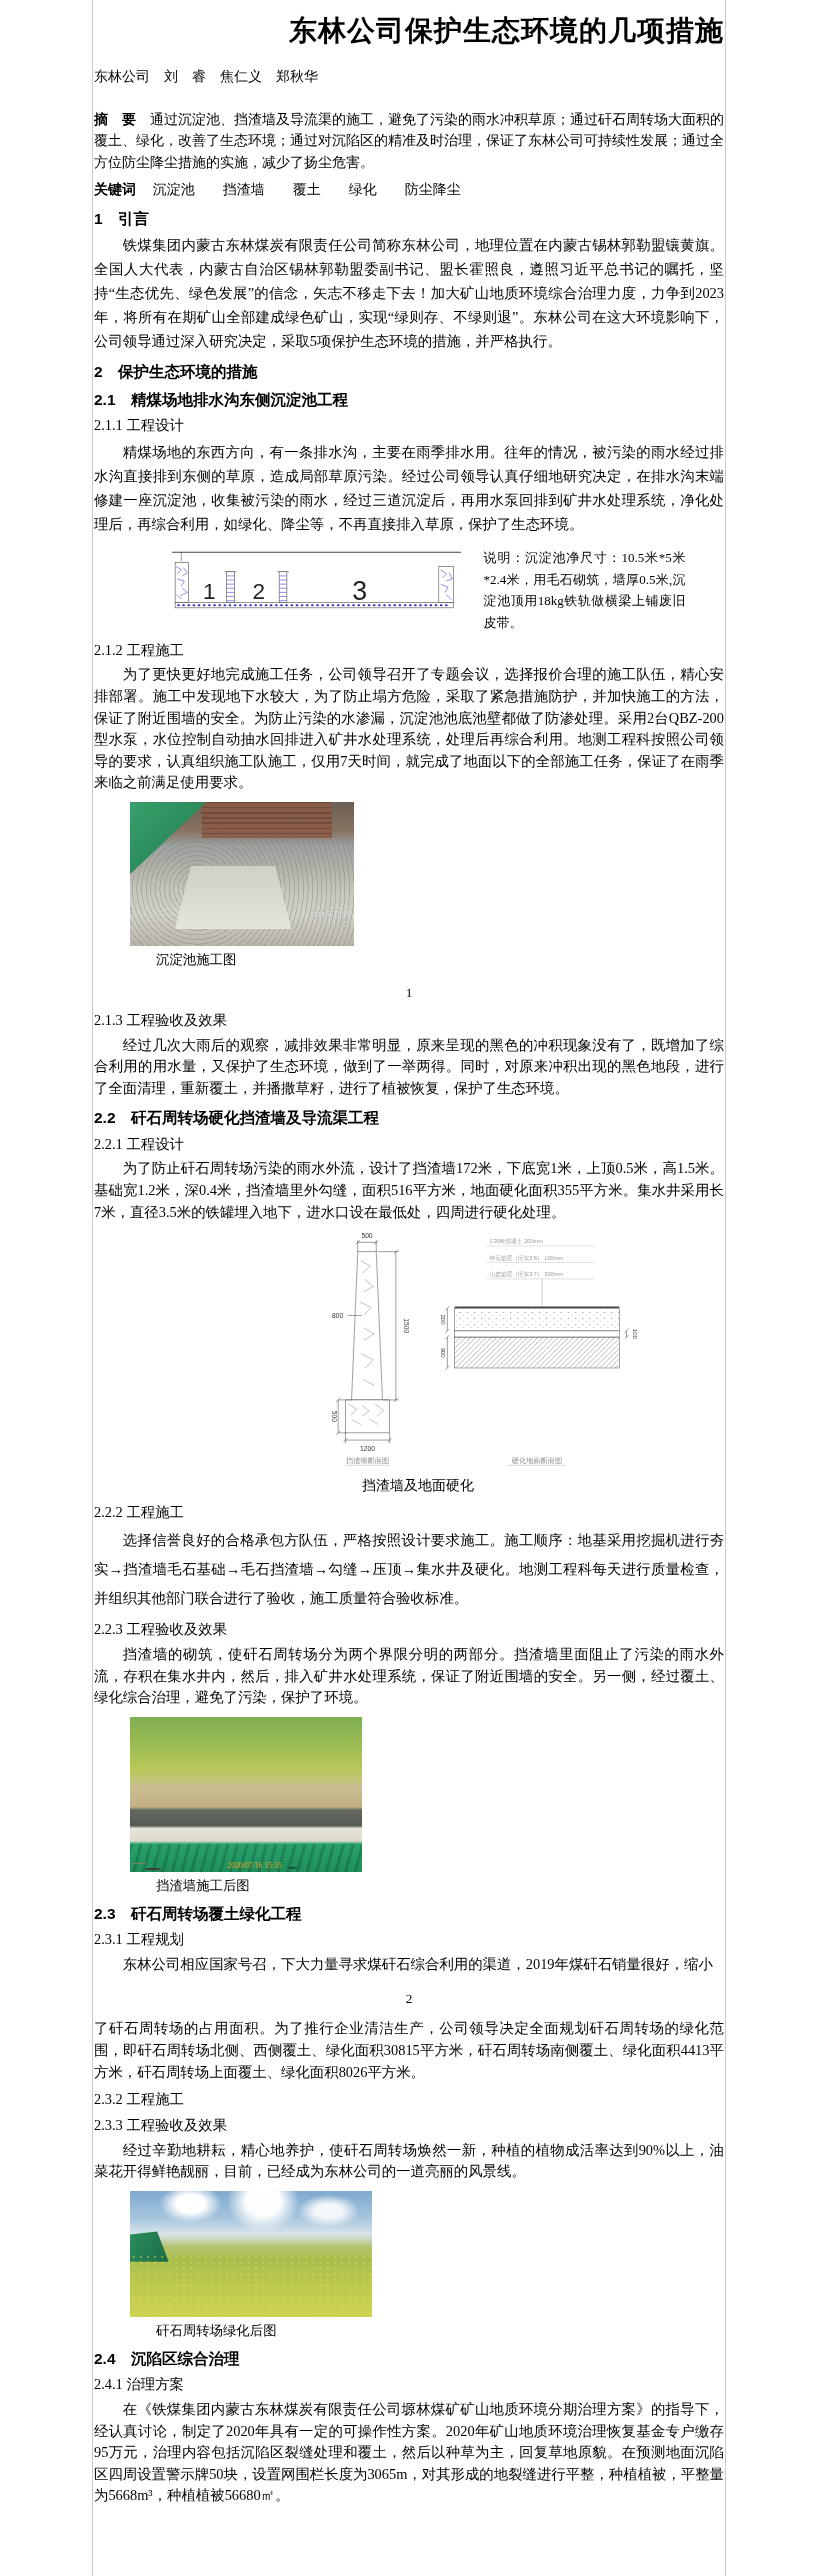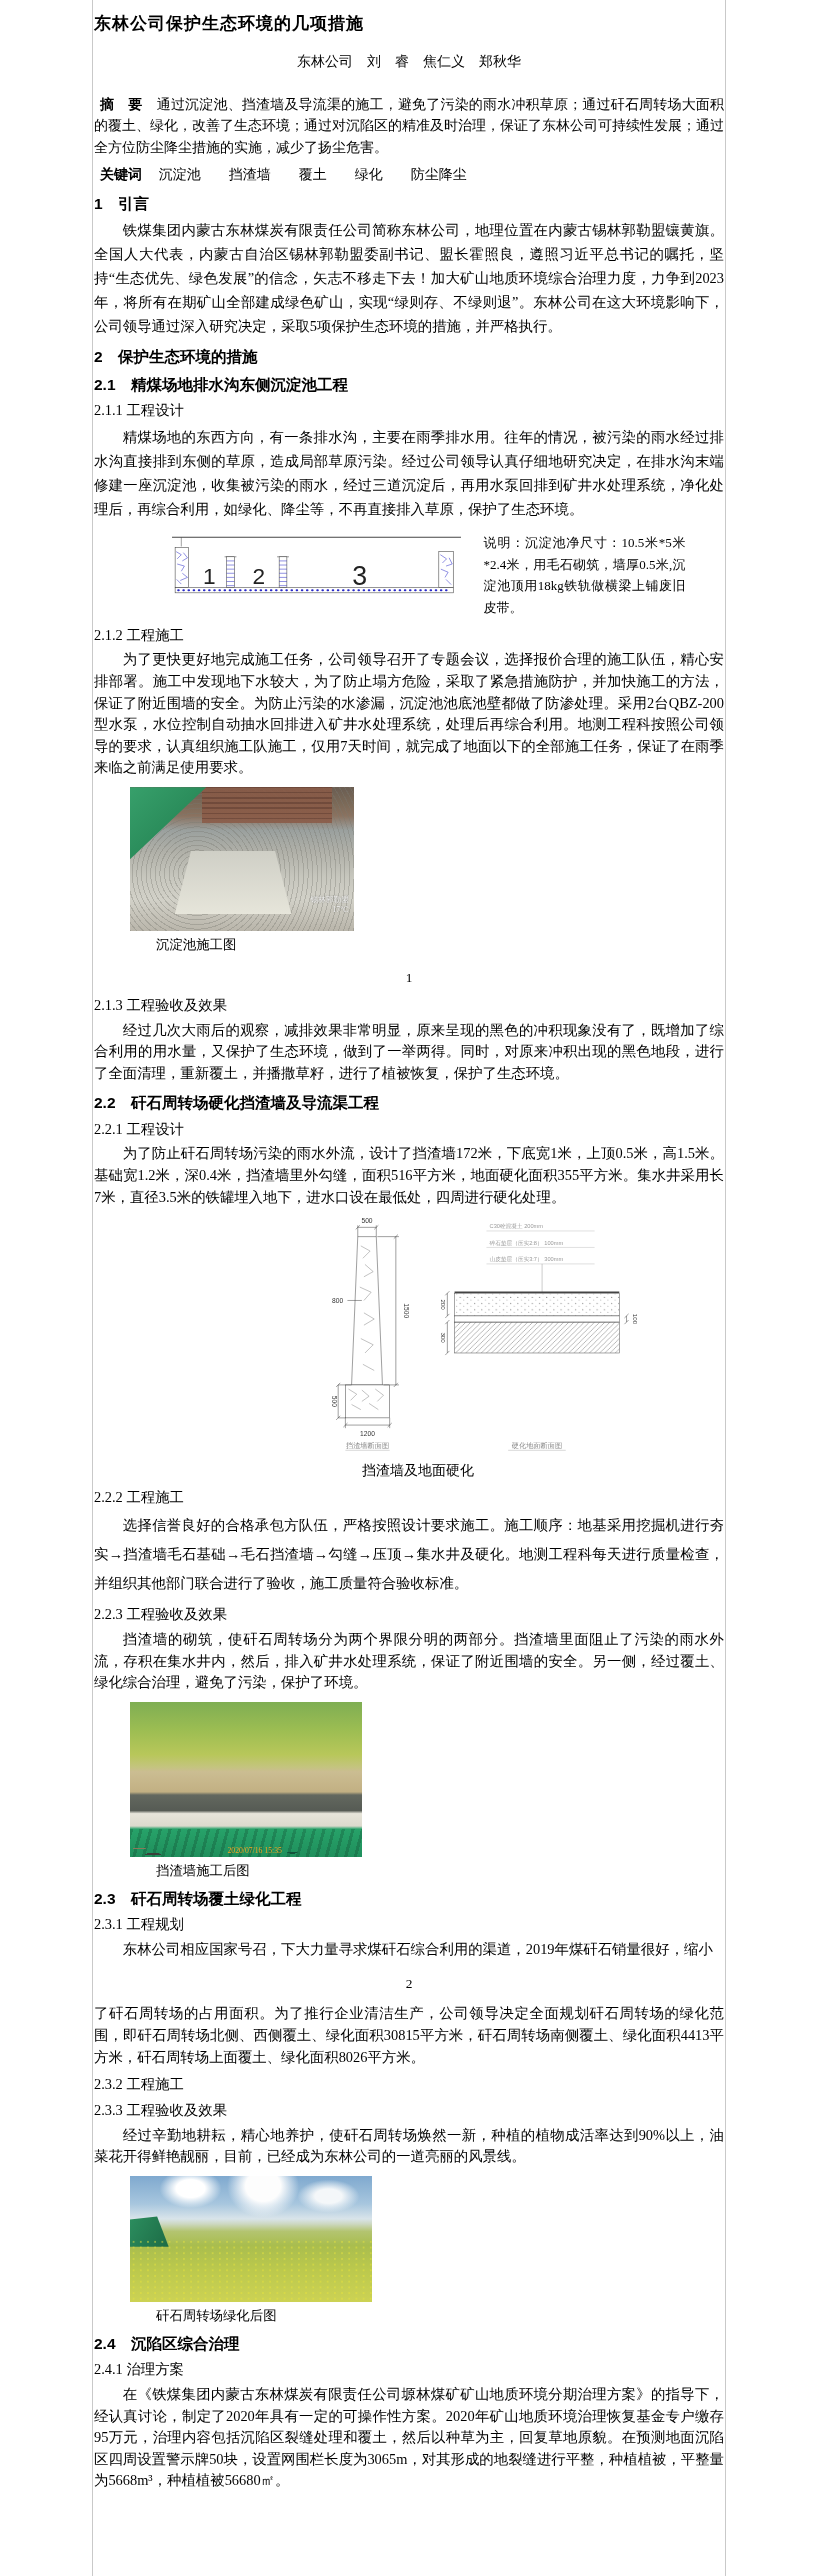--- a/index.html
+++ b/index.html
@@ -2,30 +2,30 @@
 <html style="font-size:8.2px"><head>
 <meta charset="utf-8">
 <style>
   * { margin:0; padding:0; box-sizing:border-box; }
   html,body { background:#ffffff; }
   body { width:818px; font-family:"Liberation Serif","DejaVu Serif",serif; color:#000; }
   .page { width:818px; height:3919px; overflow:hidden; background:#fff; position:relative; }
   .content { margin:0 92px; width:634px; min-height:3919px;
              border-left:0.5px solid #c9c9c9; border-right:0.5px solid #c9c9c9; padding:0 1px; }
 
-  .title { text-align:left; font-size:17px; font-weight:bold; letter-spacing:1px; padding-top:12.4px; }
-  .authors { text-align:center; font-size:14px; margin-top:17.5px; }
+  .title { text-align:right; font-size:28px; font-weight:bold; letter-spacing:1px; padding-top:12.4px; }
+  .authors { text-align:left; font-size:14px; margin-top:17.5px; }
 
   .para { font-size:14.4px; line-height:21.6px; text-align:justify; margin:3.1px 0 5.2px; }
   .para.ind { text-indent:2em; }
   .sp46 { line-height:24px; }
   .sp56 { line-height:29px; }
   .abstract { margin-top:23px; font-size:14px; }
   .kw { margin-top:5.2px; font-size:14px; }
-  .blabel { font-weight:bold; font-family:Liberation Serif, serif;margin-left:6px; }
+  .blabel { font-weight:bold; font-family:Liberation Serif, serif; }
   .kwtext { margin-left:1.2em; }
 
   .hmaj { font-family:"Liberation Sans","DejaVu Sans",sans-serif; font-weight:bold;
           font-size:15.5px; line-height:18.5px; margin:9.3px 0 5.2px; }
   .hmin { font-size:14.4px; font-weight:normal; line-height:17.5px; margin:8.2px 0 5.2px; }
 
   .pageno { text-align:center; font-size:13.4px; margin:15.5px 0 11.3px; }
 
   .caption { font-size:13.4px; margin:5.2px 0 3.1px 62px; }
 

